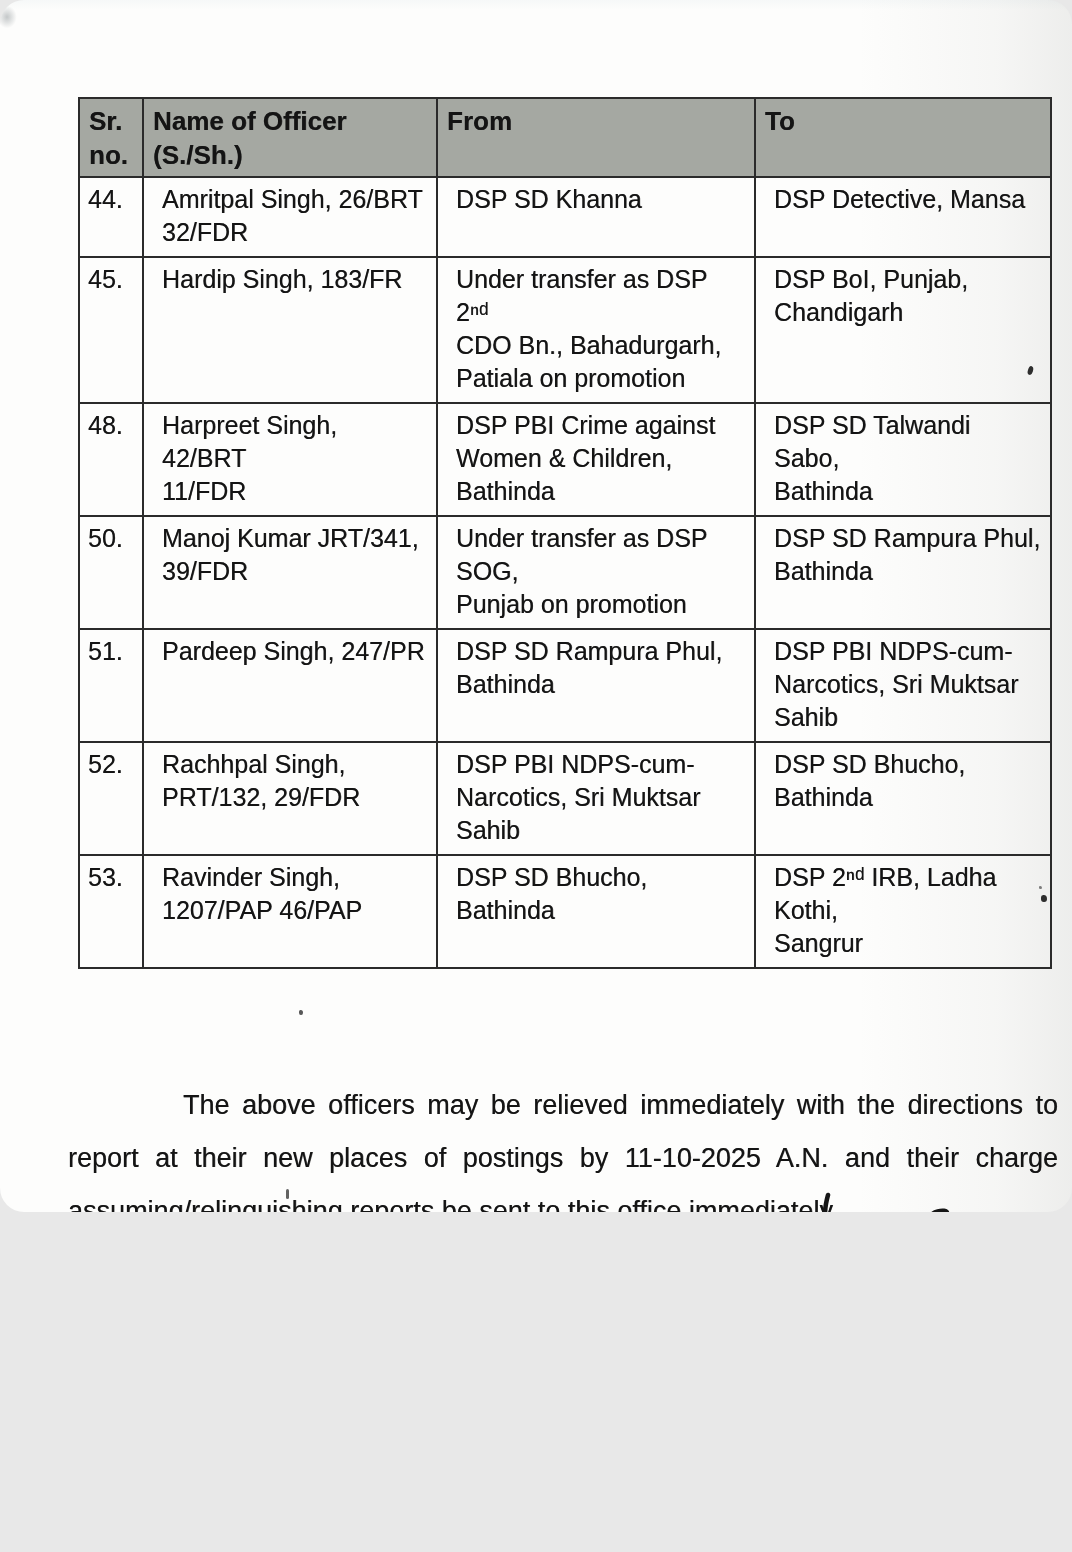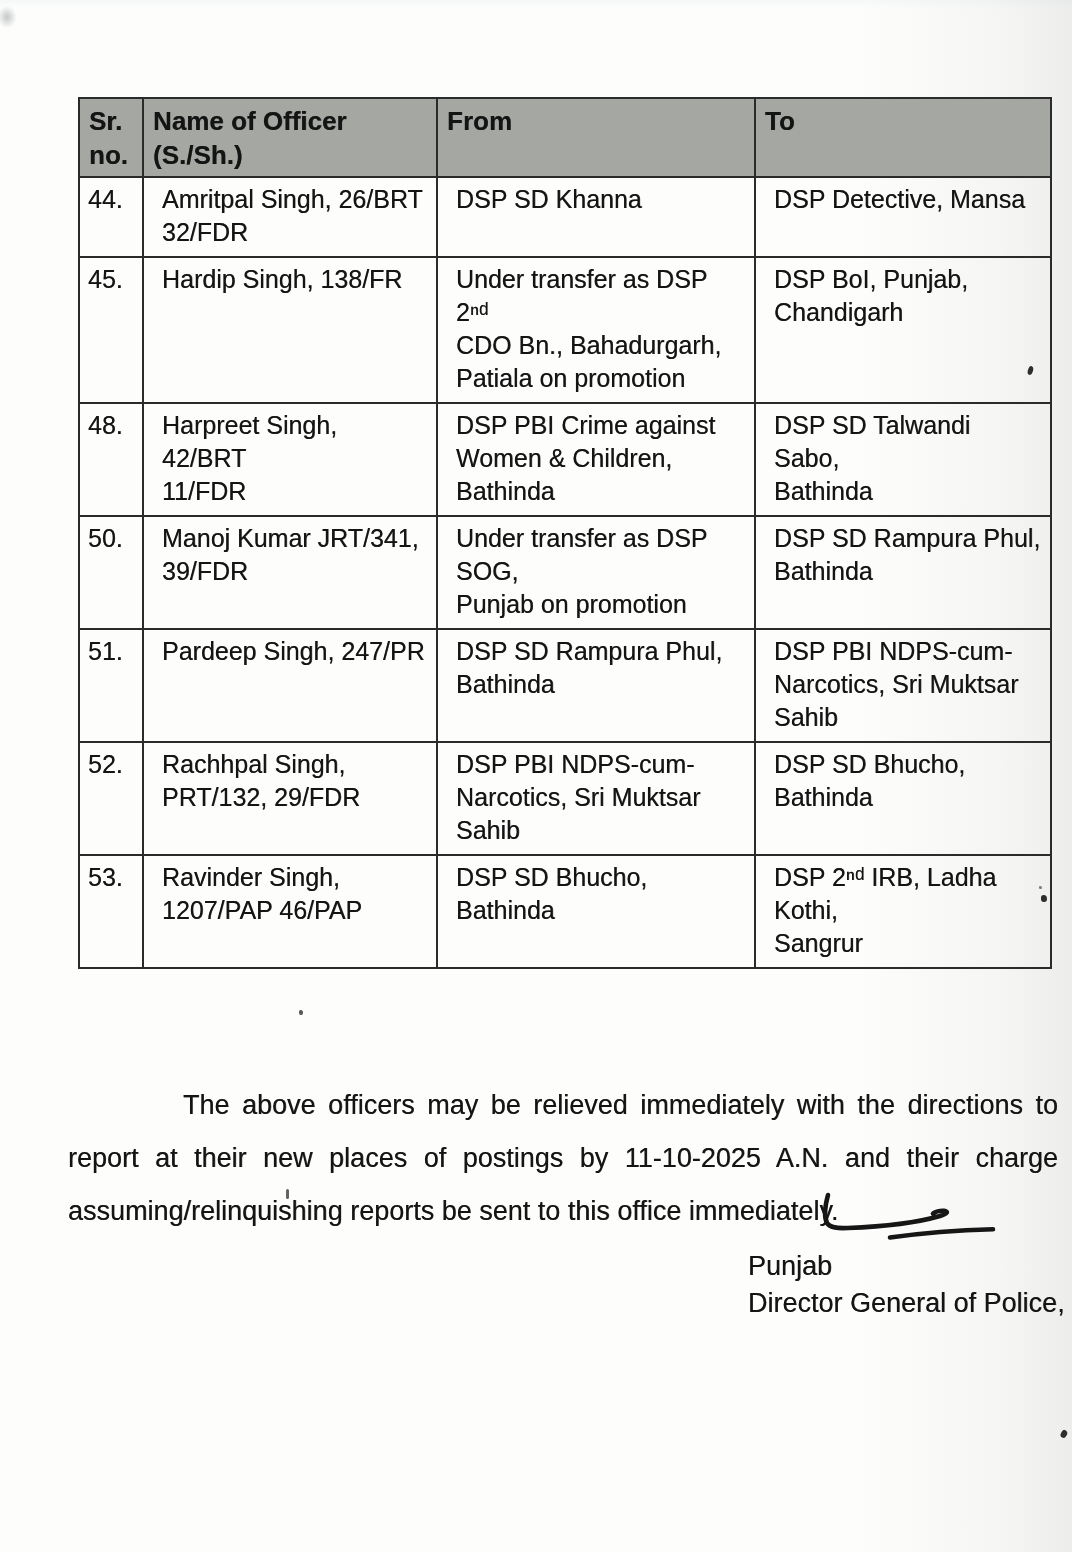--- a/index.html
+++ b/index.html
@@ -3,28 +3,29 @@
 <meta charset="utf-8">
 <style>
   html, body {
     margin: 0;
     padding: 0;
     background: #e8e8e8;
   }
   .sheet {
     position: relative;
     width: 1072px;
-    height: 1552px;
+    height: 1212px;
     margin: 0 auto;
     background:
       linear-gradient(90deg, rgba(255,255,255,0) 80%, rgba(150,152,148,0.07) 93%, rgba(130,132,128,0.13) 100%),
       linear-gradient(180deg, #f6f8f8 0px, #fdfdfc 10px, #fdfdfc 100%);
     overflow: hidden;
     font-family: "Liberation Sans", "DejaVu Sans", sans-serif;
     color: #141414;
+    border-radius: 24px;
   }
   .ink {
     text-shadow: 0.35px 0.15px 0 rgba(15,15,15,0.65);
   }
   
   .table-wrap {
     position: absolute;
     left: 78px;
     top: 97px;
     width: 972px;
@@ -135,21 +136,21 @@
       <tbody>
           <tr>
             <td>44.</td>
             <td>Amritpal Singh, 26/BRT
 32/FDR</td>
             <td>DSP SD Khanna</td>
             <td>DSP Detective, Mansa</td>
           </tr>
           <tr>
             <td>45.</td>
-            <td>Hardip Singh, 138/FR</td>
+            <td>Hardip Singh, 183/FR</td>
             <td>Under transfer as DSP 2ⁿᵈ
 CDO Bn., Bahadurgarh,
 Patiala on promotion</td>
             <td>DSP BoI, Punjab,
 Chandigarh</td>
           </tr>
           <tr>
             <td>48.</td>
             <td>Harpreet Singh, 42/BRT
 11/FDR</td>

